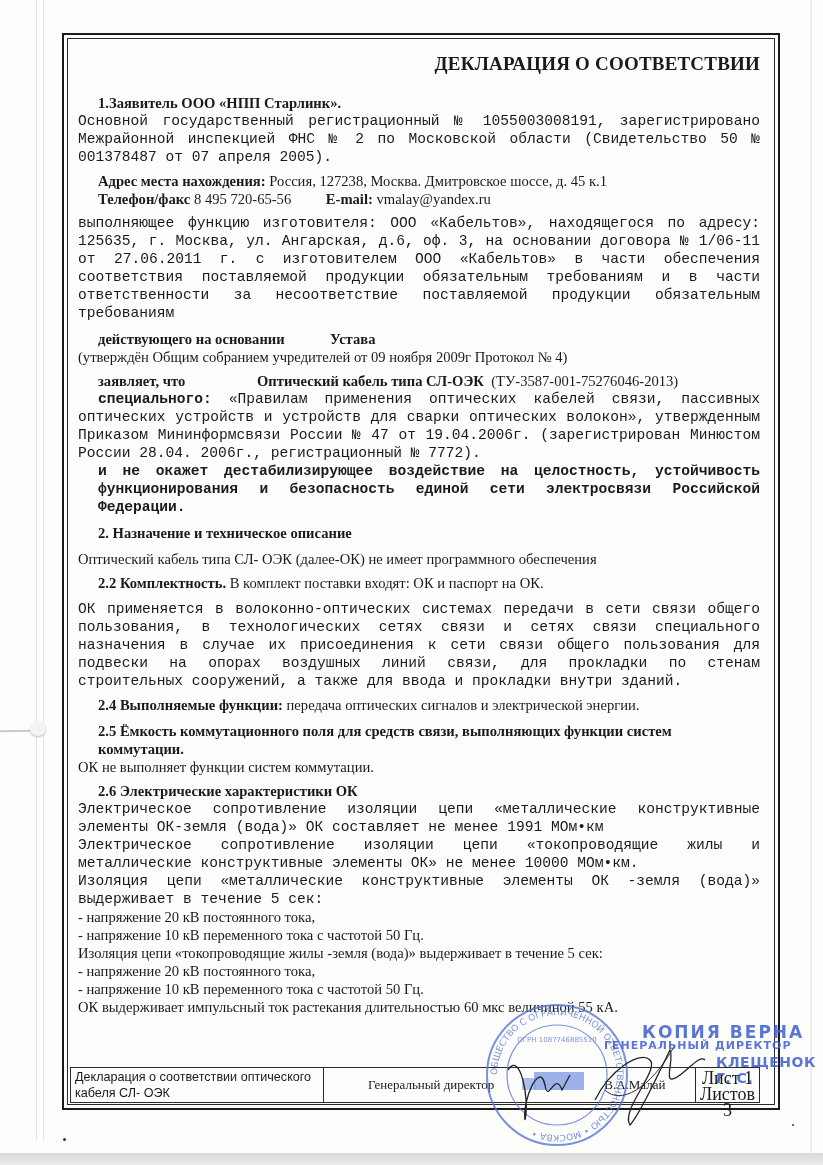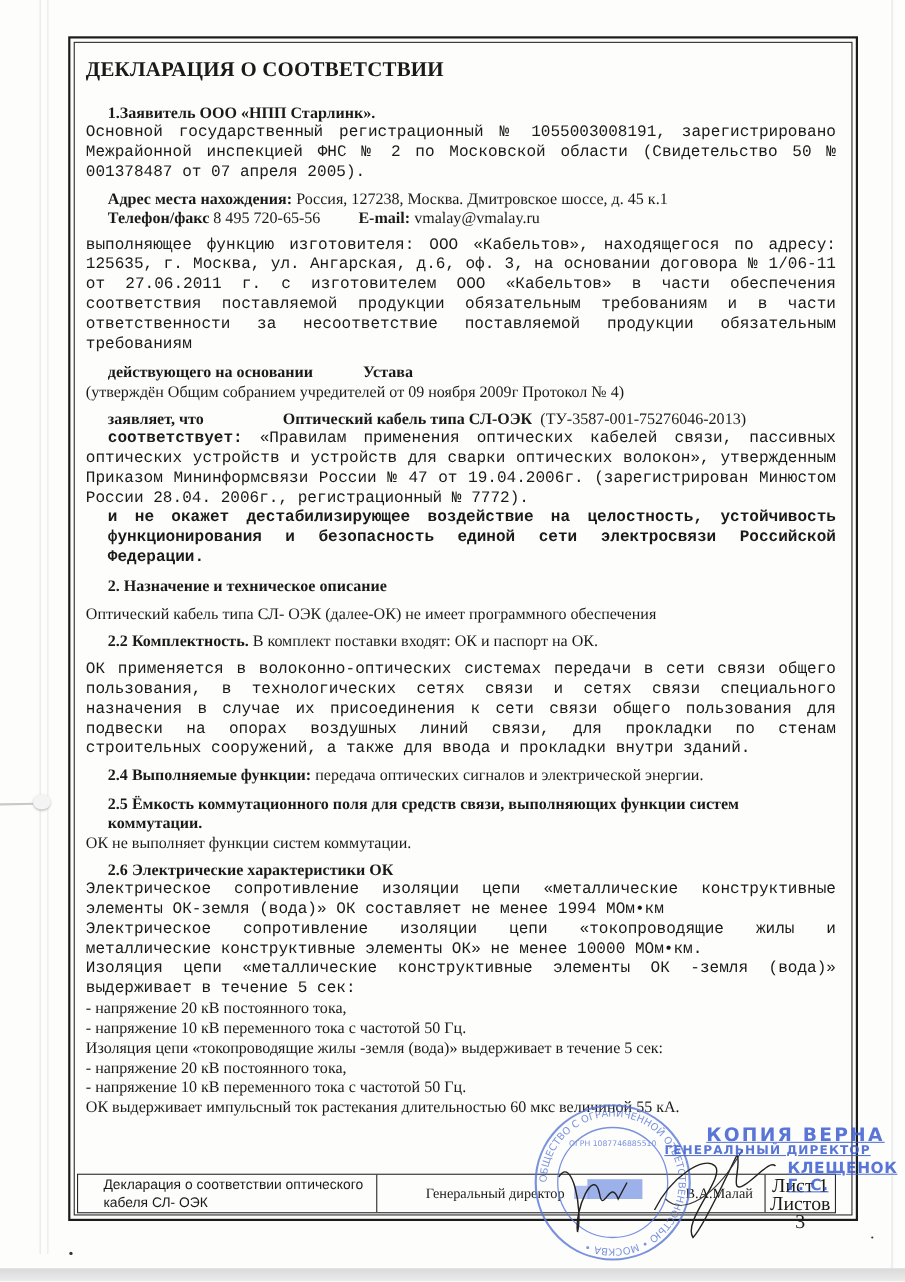--- a/index.html
+++ b/index.html
@@ -14,36 +14,36 @@
   .thread { position:absolute; left:36px; top:0; width:6px; height:1140px;
     border-left:1px solid #e4e4e4; border-right:1px solid #e8e8e8; }
   .hole { position:absolute; left:30px; top:722px; width:16px; height:14px; border-radius:50%;
     background:#f4f4f4; box-shadow:0 1px 2px #bbb; }
   .hole-thread { position:absolute; left:0; top:730px; width:34px; height:2px; background:#c9c9c9; transform:rotate(-1deg); }
   .frame-outer { position:absolute; left:62px; top:33px; width:718px; height:1077px;
     border:2px solid #1b1b1b; box-sizing:border-box; }
   .frame-inner { position:absolute; left:67px; top:38px; width:708px; height:1067px;
     border:1px solid #2a2a2a; box-sizing:border-box; }
   .content { position:absolute; left:78px; top:55px; width:682px; font-size:14.6px; line-height:18px; }
-  .title { text-align:left; font-weight:bold; font-size:19px; margin:0 0 21px 0; letter-spacing:0.2px; }
+  .title { text-align:right; font-weight:bold; font-size:19px; margin:0 0 21px 0; letter-spacing:0.2px; }
   p { margin:0; }
   .j { text-align:justify; text-align-last:left;font-family:Liberation Mono, monospace; }
   .b { font-weight:bold;margin-left:20px; }
   .gap { height:6px; }
   .gap2 { height:8px; }
   .row { display:flex; }
   .lbl1 { width:131px; }
   .footer { position:absolute; left:70px; top:1067px; width:690px; height:36px;
-    border:1px solid #2a2a2a; box-sizing:border-box; display:flex; font-family:"Liberation Sans", sans-serif; font-size:13px;padding-left:19px; }
+    border:1px solid #2a2a2a; box-sizing:border-box; display:flex; font-family:"Liberation Sans", sans-serif; font-size:13px; }
   .fc1 { width:244px; border-right:1px solid #2a2a2a; padding:1px 4px; line-height:16px; font-size:12.6px; }
   .fc2 { flex:1; border-right:1px solid #2a2a2a; display:flex; align-items:center; padding-left:44px; font-family:"Liberation Serif", serif; font-size:13px; }
   .fc2 .sig-name { margin-left:110px; }
   .fc3 { width:63px; text-align:center; font-family:"Liberation Serif", serif; font-size:18px; line-height:16px; padding-top:2px; }
   .stamp { position:absolute; left:482px; top:1000px; width:150px; height:150px; pointer-events:none; opacity:0.8; }
-  .copy-stamp { position:absolute; left:598px; top:1022px; width:220px; color:#3d5fd0; font-family:"DejaVu Sans", sans-serif; font-weight:bold; pointer-events:none; opacity:0.85;text-decoration:underline; }
+  .copy-stamp { position:absolute; left:598px; top:1022px; width:220px; color:#3d5fd0; font-family:"DejaVu Sans", sans-serif; font-weight:bold; pointer-events:none; opacity:0.85; }
   .copy-stamp .l1 { font-size:17px; letter-spacing:2px; margin-left:44px; }
   .copy-stamp .l2 { font-size:11px; letter-spacing:1px; margin-left:6px; margin-top:-3px; }
   .copy-stamp .l3 { font-size:14px; letter-spacing:0.5px; margin-left:118px; margin-top:2px; }
   .signature { position:absolute; left:500px; top:1030px; width:210px; height:105px; pointer-events:none; }
   .dot { position:absolute; width:3px; height:3px; background:#333; border-radius:50%; }
 </style>
 </head>
 <body>
 
 <div class="thread"></div>
@@ -55,56 +55,56 @@
 <div class="frame-outer"></div>
 <div class="frame-inner"></div>
 
 <div class="content">
   <div class="title">ДЕКЛАРАЦИЯ О СООТВЕТСТВИИ</div>
 
   <p class="b">1.Заявитель ООО «НПП Старлинк».</p>
   <p class="j">Основной государственный регистрационный № 1055003008191, зарегистрировано Межрайонной инспекцией ФНС № 2 по  Московской области (Свидетельство 50 № 001378487 от 07 апреля 2005).</p>
   <div class="gap"></div>
   <p><span class="b">Адрес места нахождения:</span><span> Россия, 127238, Москва.  Дмитровское шоссе, д. 45 к.1</span></p>
-  <p><span class="b">Телефон/факс</span><span> 8 495 720-65-56</span>&nbsp;&nbsp;&nbsp;&nbsp;<span class="b">E-mail:</span><span> vmalay@vmalay.ru</span></p>
+  <p><span class="b">Телефон/факс</span><span> 8 495 720-65-56</span>&nbsp;&nbsp;&nbsp;&nbsp;<span class="b">E-mail:</span><span> vmalay@yandex.ru</span></p>
   <div class="gap"></div>
   <p class="j">выполняющее функцию изготовителя: ООО «Кабельтов», находящегося по адресу: 125635, г. Москва, ул. Ангарская, д.6, оф. 3, на основании договора № 1/06-11 от 27.06.2011 г. с изготовителем ООО «Кабельтов» в части обеспечения соответствия поставляемой продукции обязательным требованиям и в части ответственности за несоответствие поставляемой продукции обязательным требованиям</p>
   <div class="gap2"></div>
 
   <div class="row b">
     <span style="width:232px">действующего на основании</span>
     <span>Устава</span>
   </div>
   <p>(утверждён Общим собранием учредителей от 09 ноября 2009г Протокол № 4)</p>
   <div class="gap"></div>
 
   <div class="row">
     <span class="b lbl1" style="width:139px">заявляет, что</span>
     <span class="b">Оптический кабель типа СЛ-ОЭК</span>
     <span style="white-space:pre">  (ТУ-3587-001-75276046-2013)</span>
   </div>
-  <p class="j"><span class="b">соответствует:</span><span> «Правилам применения оптических кабелей связи, пассивных оптических устройств и устройств для сварки оптических волокон», утвержденным Приказом Мининформсвязи России № 47 от 19.04.2006г. (зарегистрирован Минюстом России 28.04. 2006г., регистрационный № 7772).</span></p>
+  <p class="j"><span class="b">специального:</span><span> «Правилам применения оптических кабелей связи, пассивных оптических устройств и устройств для сварки оптических волокон», утвержденным Приказом Мининформсвязи России № 47 от 19.04.2006г. (зарегистрирован Минюстом России 28.04. 2006г., регистрационный № 7772).</span></p>
   <p class="j b">и не окажет дестабилизирующее воздействие на целостность, устойчивость функционирования и безопасность единой сети электросвязи Российской Федерации.</p>
   <div class="gap2"></div>
 
   <p class="b">2. Назначение и техническое описание</p>
   <div class="gap2"></div>
   <p>Оптический кабель типа СЛ- ОЭК (далее-ОК) не имеет программного обеспечения</p>
   <div class="gap"></div>
   <p><span class="b">2.2 Комплектность.</span><span> В комплект поставки входят: ОК и паспорт на ОК.</span></p>
   <div class="gap2"></div>
   <p class="j">ОК применяется в волоконно-оптических системах передачи в сети связи общего пользования, в технологических сетях связи и сетях связи специального назначения в случае их присоединения к сети связи общего пользования для подвески на опорах воздушных линий связи, для прокладки по стенам строительных сооружений, а также для ввода и прокладки внутри зданий.</p>
   <div class="gap"></div>
   <p><span class="b">2.4 Выполняемые функции:</span><span> передача оптических сигналов и электрической энергии.</span></p>
   <div class="gap2"></div>
   <p class="b">2.5 Ёмкость коммутационного поля для средств связи, выполняющих функции систем коммутации.</p>
   <p>ОК не выполняет функции систем коммутации.</p>
   <div class="gap"></div>
   <p class="b">2.6 Электрические характеристики ОК</p>
-  <p class="j">Электрическое сопротивление изоляции цепи «металлические конструктивные элементы ОК-земля (вода)» ОК составляет не менее 1994 МОм•км</p>
+  <p class="j">Электрическое сопротивление изоляции цепи «металлические конструктивные элементы ОК-земля (вода)» ОК составляет не менее 1991 МОм•км</p>
   <p class="j">Электрическое сопротивление изоляции цепи «токопроводящие жилы и металлические конструктивные элементы ОК» не менее 10000 МОм•км.</p>
   <p class="j">Изоляция цепи «металлические конструктивные элементы ОК -земля (вода)» выдерживает в течение 5 сек:</p>
   <p>- напряжение 20 кВ постоянного тока,</p>
   <p>- напряжение 10 кВ переменного тока с частотой 50 Гц.</p>
   <p>Изоляция цепи «токопроводящие жилы -земля (вода)» выдерживает в течение 5 сек:</p>
   <p>- напряжение 20 кВ постоянного тока,</p>
   <p>- напряжение 10 кВ переменного тока с частотой 50 Гц.</p>
   <p>ОК выдерживает импульсный ток растекания длительностью 60 мкс величиной 55 кА.</p>
 </div>
 

